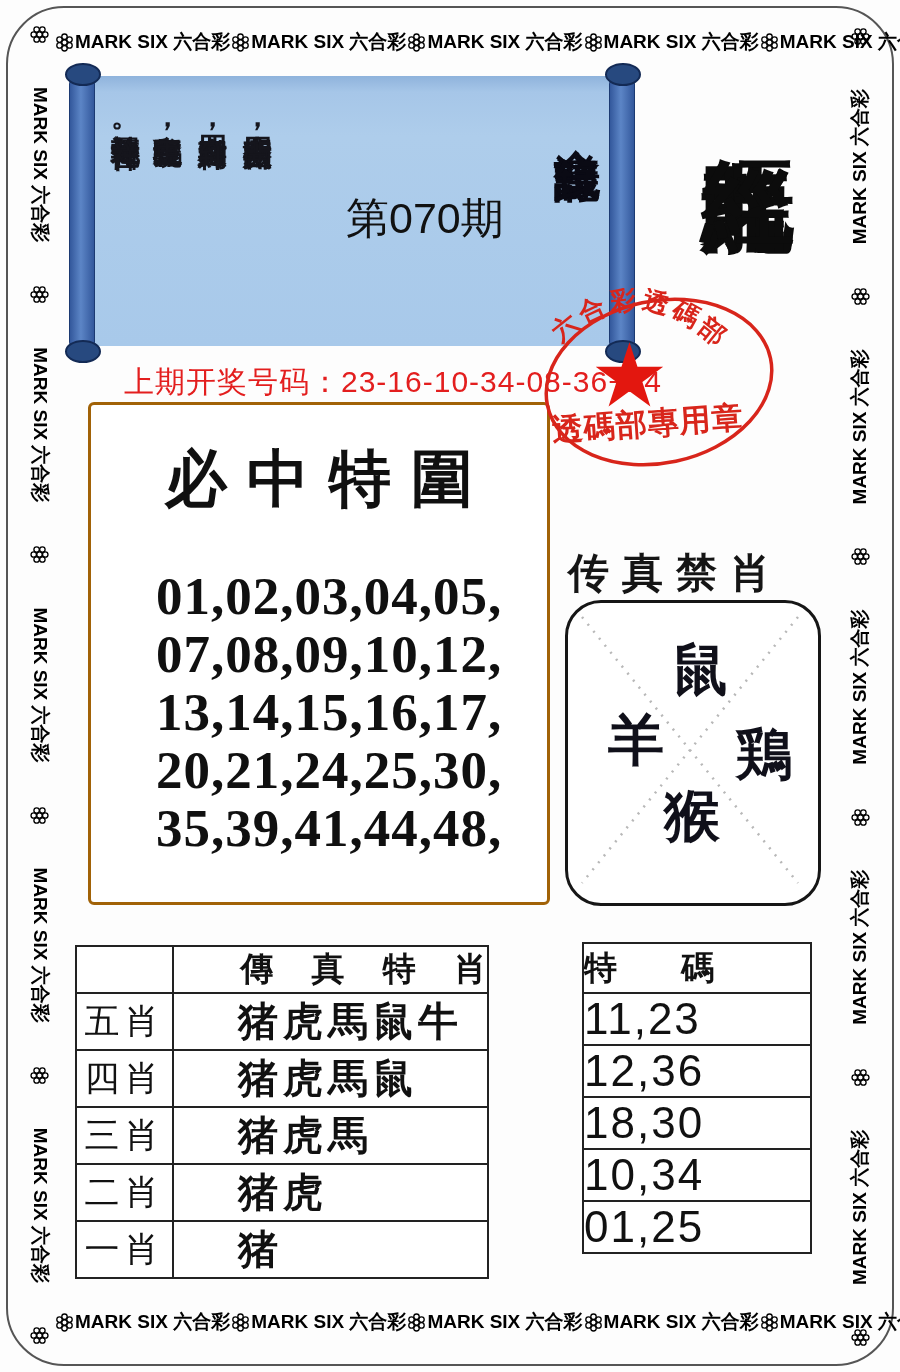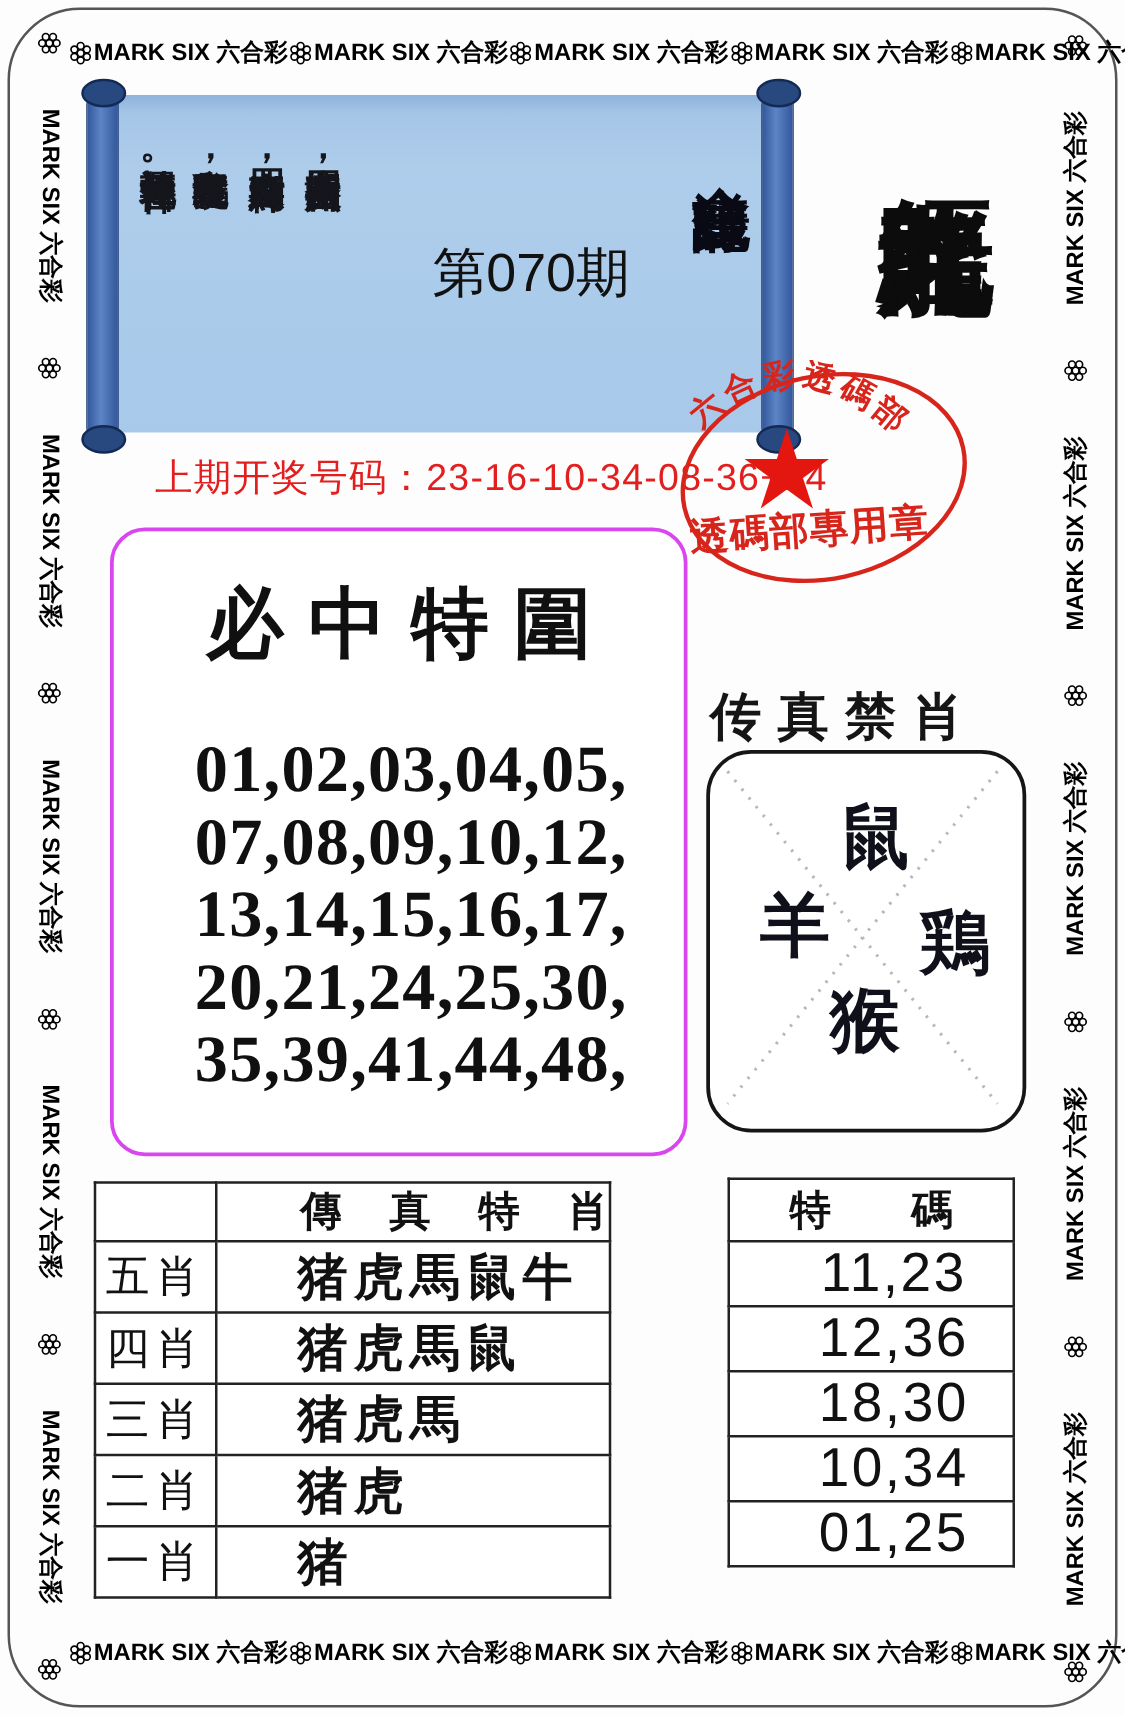--- a/index.html
+++ b/index.html
@@ -33,43 +33,43 @@
        font-size:43px;font-weight:400;z-index:4;}
   
   .masthead{position:absolute;left:700px;top:86px;writing-mode:vertical-rl;font-size:93px;
        line-height:1.02;font-weight:800;color:#0c0c0c;z-index:1;}
   
   .last-draw{position:absolute;left:124px;top:362px;font-family:"Liberation Sans","DejaVu Sans",sans-serif;
        font-size:30px;font-weight:400;color:#e31e1e;letter-spacing:1px;z-index:4;}
   
   .stamp{position:absolute;left:528px;top:288px;z-index:6;pointer-events:none;}
   
-  .surebox{position:absolute;left:88px;top:402px;width:456px;height:497px;border:3px solid #d946ef;
-       border-radius:28px;background:#fff;z-index:1;margin-top:20px;}
+  .surebox{position:absolute;left:88px;top:402px;width:456px;height:497px;border:3px solid #a16207;
+       border-radius:6px;background:#fff;z-index:1;}
   .surebox .box-title{margin-top:32px;text-align:center;font-size:62px;font-weight:800;
        letter-spacing:20px;text-indent:20px;color:#101010;}
   .surebox .box-numbers{margin-top:46px;text-align:center;font-weight:700;font-size:53px;
        line-height:58px;letter-spacing:1px;color:#101010;padding-left:20px;}
   
   .faxban-title{position:absolute;left:568px;top:546px;font-size:41px;font-weight:600;
        letter-spacing:13px;color:#151515;}
   .zodiacbox{position:absolute;left:565px;top:600px;width:250px;height:300px;border:3px solid #161616;
        border-radius:36px;background:#fff;}
   .zchar{position:absolute;font-size:56px;font-weight:700;color:#10101a;}
   
   table{border-collapse:collapse;background:#fff;}
   .faxtable{position:absolute;left:75px;top:945px;width:414px;}
   .faxtable th,.faxtable td{border:2px solid #222;height:45px;padding:0;}
   .faxtable th{font-size:33px;font-weight:600;word-spacing:30px;text-align:right;}
   .faxtable td.rowlabel{width:95px;font-size:35px;letter-spacing:5px;text-align:center;font-weight:500;}
   .faxtable td.rowvalue{font-size:40px;font-weight:700;letter-spacing:5px;padding-left:64px;}
   .spectable{position:absolute;left:582px;top:942px;width:230px;}
-  .spectable th,.spectable td{border:2px solid #222;height:44px;padding:0;text-align:center;}
+  .spectable th,.spectable td{border:2px solid #222;height:44px;padding:0;text-align:left;}
   .spectable th{font-size:33px;font-weight:600;word-spacing:56px;height:48px;}
-  .spectable td{font-family:"Liberation Sans","DejaVu Sans",sans-serif;font-size:44px;letter-spacing:2px;padding-left:36px;}
+  .spectable td{font-family:"Liberation Sans","DejaVu Sans",sans-serif;font-size:44px;letter-spacing:2px;}
 </style>
 </head>
 <body>
 
 <svg width="0" height="0" style="position:absolute">
   <defs>
     <g id="flower" fill="none" stroke="#000" stroke-width="1.5">
       <circle cx="12" cy="12" r="3.1"></circle>
       <circle cx="12" cy="5.4" r="3.1"></circle>
       <circle cx="17.7" cy="8.7" r="3.1"></circle>

